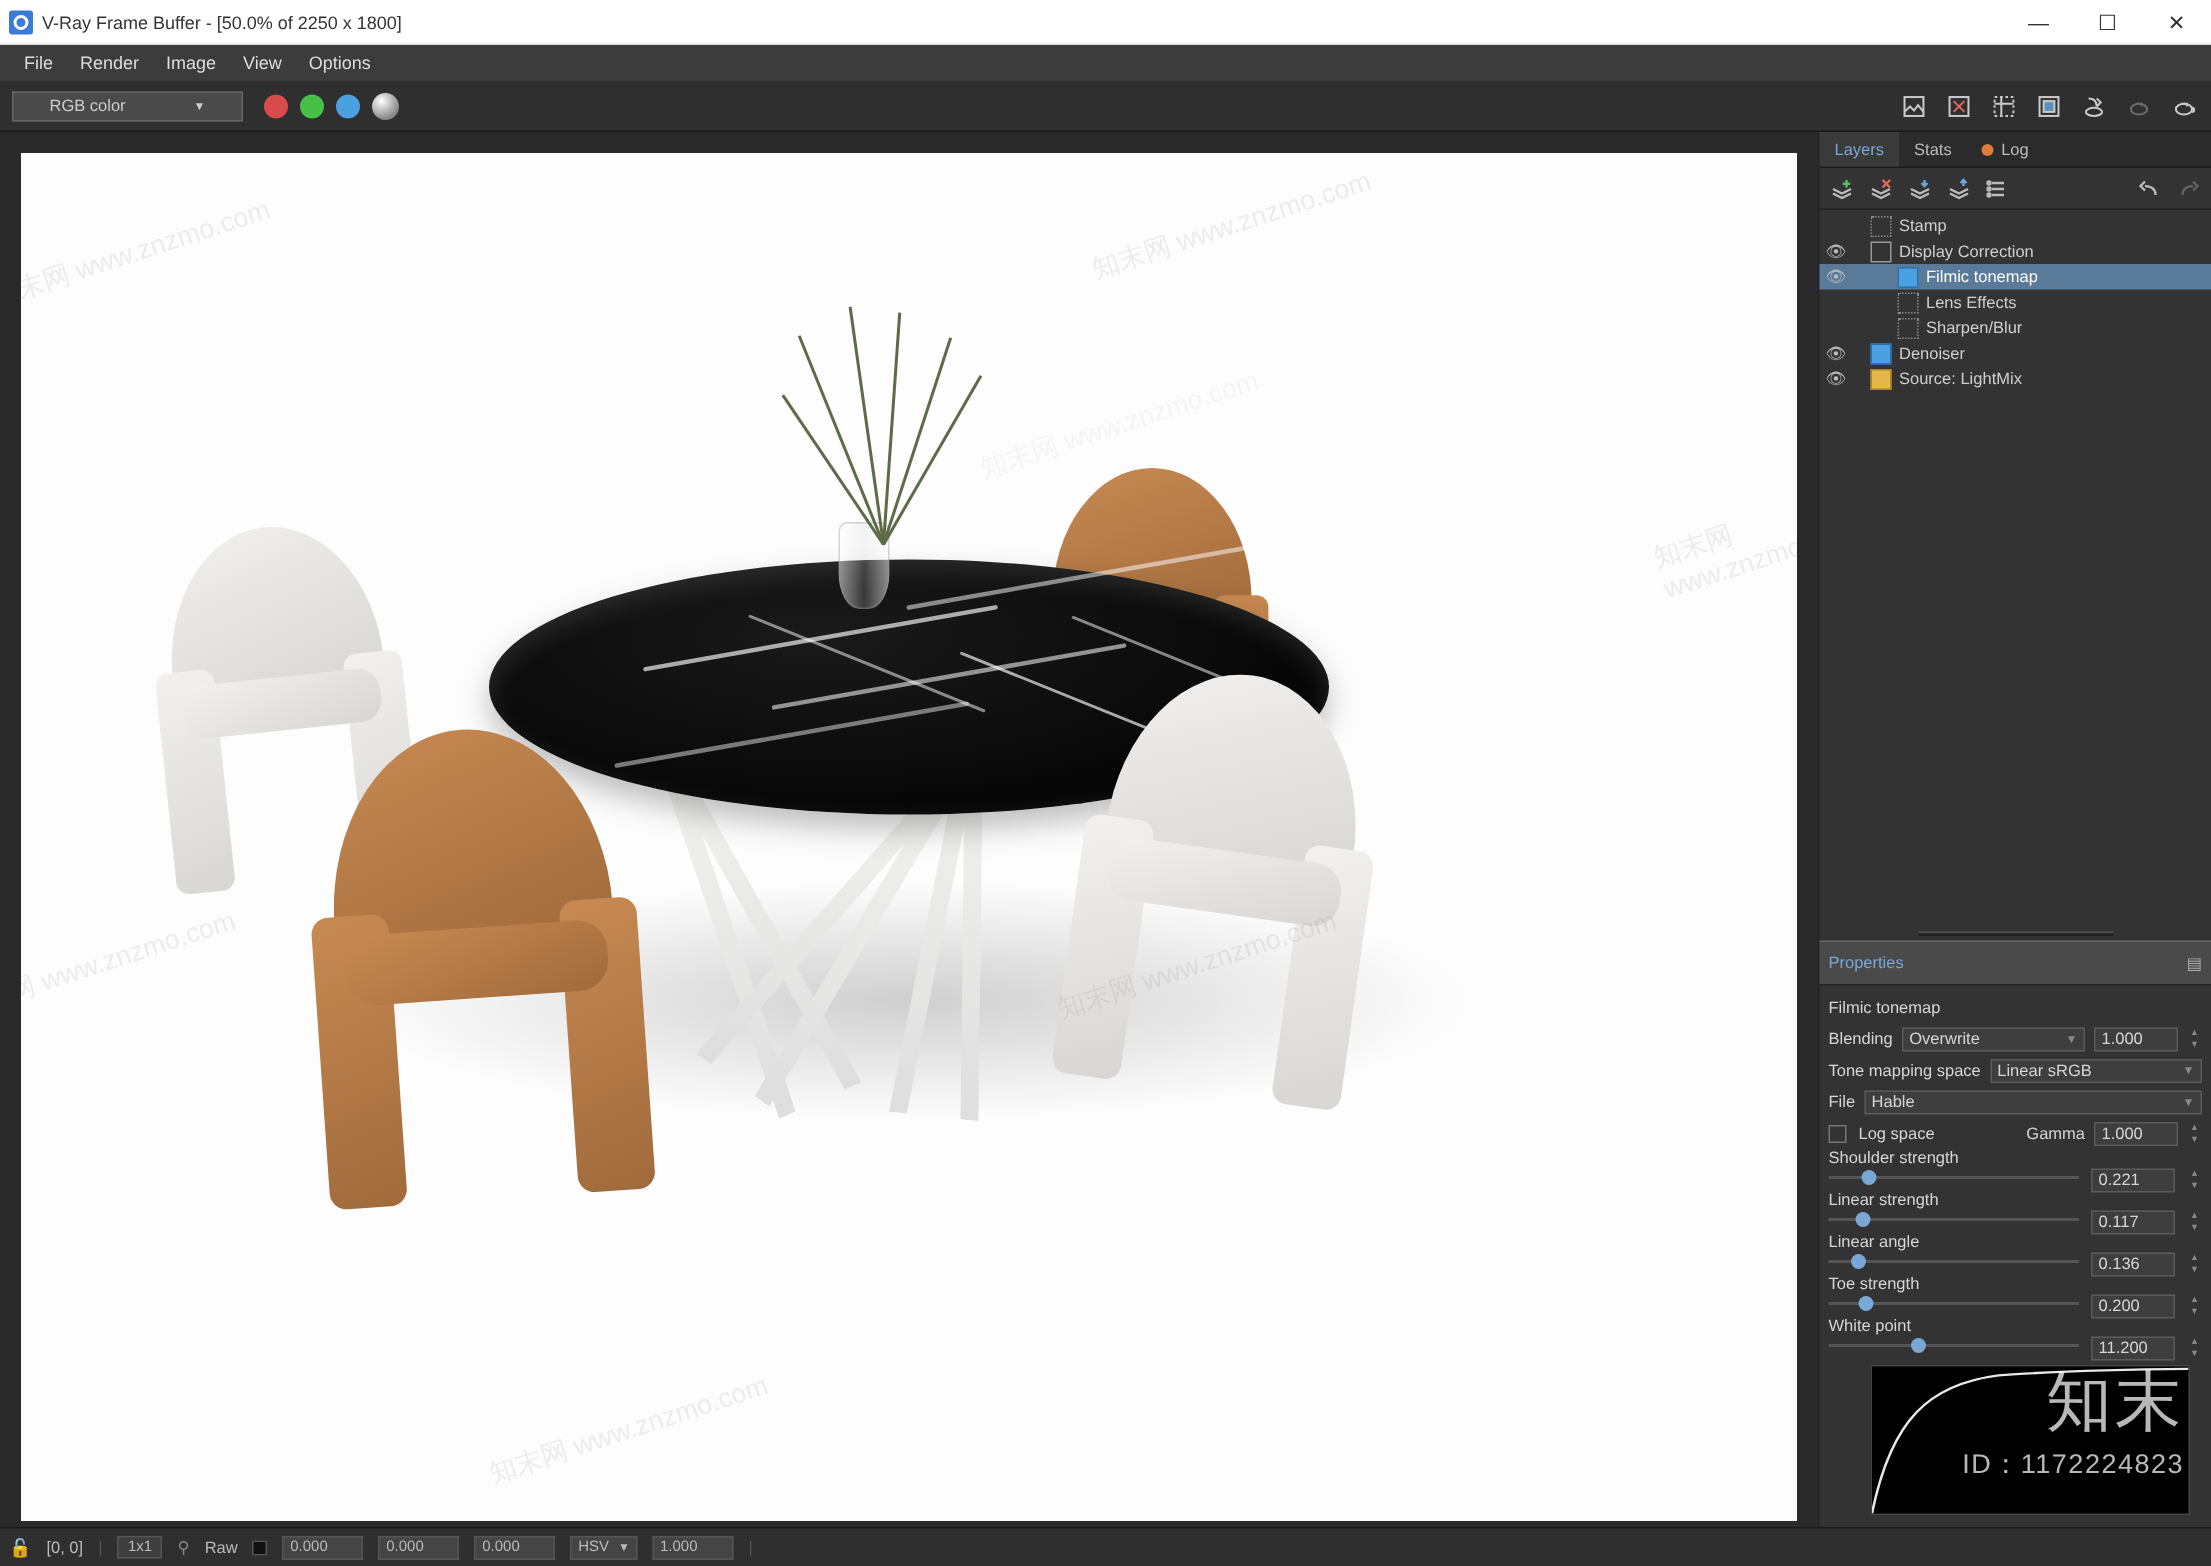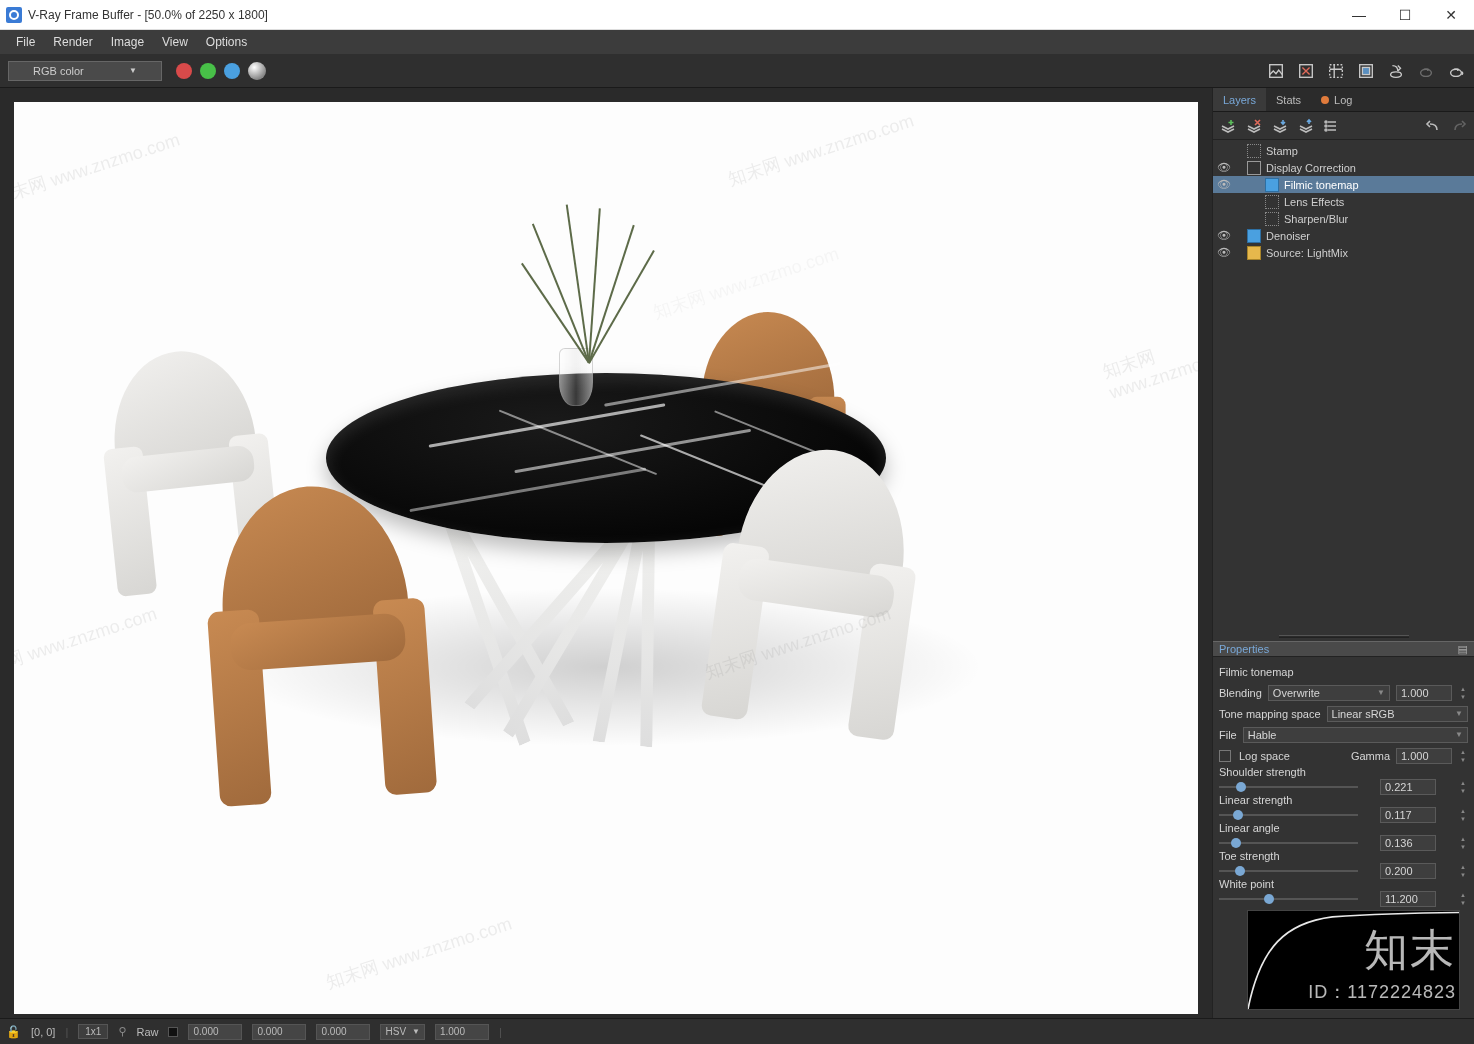--- a/index.html
+++ b/index.html
@@ -41,47 +41,47 @@
 .layer-row .eye{width:22px;text-align:center;font-size:11px;color:#bbb}
 .layer-row .ind{display:inline-block}
 .layer-row .ic{width:14px;height:14px;margin-right:5px;display:inline-flex;align-items:center;justify-content:center}
 .layer-row .ic.box{border:1px solid #999}
 .layer-row .ic.boxd{border:1px dotted #888}
 .layer-row .ic.fill{background:#4aa0e0;border:1px solid #2d6fa3}
 .layer-row .ic.src{background:#e6b84c;border:1px solid #a8842a}
 .props{margin-top:auto}
 .grip{height:10px;display:flex;align-items:center;justify-content:center}
 .grip .gline{width:130px;height:3px;background:#2a2a2a;border-top:1px solid #555;border-bottom:1px solid #222}
-.props-hdr{height:16px;background:#4a4a4a;border-top:1px solid #666;border-bottom:1px solid #222;color:#79a8d8;font-size:11px;padding:0 6px;display:flex;align-items:center;justify-content:space-between}
+.props-hdr{height:30px;background:#4a4a4a;border-top:1px solid #666;border-bottom:1px solid #222;color:#79a8d8;font-size:11px;padding:0 6px;display:flex;align-items:center;justify-content:space-between}
 .props-body{padding:4px 6px;font-size:11px;color:#d6d6d6}
 .prow{display:flex;align-items:center;height:21px;gap:6px}
 .plabel{white-space:nowrap}
 .psel{flex:1;height:16px;background:#3e3e3e;border:1px solid #5a5a5a;color:#d6d6d6;font-size:11px;padding:0 4px;display:flex;align-items:center;justify-content:space-between}
 .psel .ar{font-size:8px;color:#888}
 .pnum{width:56px;height:16px;background:#3e3e3e;border:1px solid #5a5a5a;color:#d6d6d6;font-size:11px;padding:0 4px;display:flex;align-items:center}
 .spin{width:10px;height:16px;display:flex;flex-direction:column}
 .spin div{flex:1;font-size:6px;color:#888;display:flex;align-items:center;justify-content:center}
 .chk{width:12px;height:12px;border:1px solid #777;background:#333;margin-right:2px}
 .slider-row{height:28px}
 .slider-row .lab{font-size:11px;color:#d6d6d6;margin-bottom:1px}
-.slider-wrap{display:flex;align-items:center;gap:22px}
+.slider-wrap{display:flex;gap:8px}
 .slider{flex:1;height:12px;position:relative}
 .slider .track{position:absolute;top:5px;left:0;right:0;height:2px;background:#555}
 .slider .hdl{position:absolute;top:1px;width:10px;height:10px;border-radius:50%;background:#7aa8d4;transform:translateX(-50%)}
 .curve{margin:4px 8px 4px 28px;height:100px;background:#000;border:1px solid #444;position:relative}
 .curve svg{width:100%;height:100%}
 .statusbar{height:26px;background:#2f2f2f;display:flex;align-items:center;color:#bbb;font-size:11px;padding:0 6px;gap:10px;border-top:1px solid #1a1a1a}
 .statusbar .lock{font-size:12px}
 .statusbar .box{background:#3e3e3e;border:1px solid #555;padding:1px 6px;font-size:10px}
 .statusbar .numbox{background:#454545;border:1px solid #555;width:54px;height:16px;font-size:10px;padding:0 4px;display:flex;align-items:center}
 .statusbar .sel2{background:#454545;border:1px solid #555;height:16px;font-size:10px;padding:0 4px;display:flex;align-items:center;gap:6px}
 .statusbar .prog{flex:1;height:16px;max-width:640px;border:1px solid #555;background:#3a3a3a;position:relative}
 .statusbar .prog .fill{position:absolute;inset:1px;background:#4a7dab}
 .statusbar .prog .txt{position:absolute;inset:0;display:flex;align-items:center;justify-content:center;font-size:10px;color:#222}
-.brand{position:absolute;right:18px;bottom:40px;text-align:right;color:rgba(255,255,255,.72);pointer-events:none}
+.brand{position:absolute;right:18px;bottom:56px;text-align:right;color:rgba(255,255,255,.72);pointer-events:none}
 .brand .cn{font-size:44px;font-weight:500;letter-spacing:2px}
 .brand .id{font-size:18px;letter-spacing:1px}
 
 .scene{position:absolute;inset:0}
 .floor-sh{position:absolute;left:50%;top:62%;width:760px;height:160px;transform:translate(-50%,-50%);background:radial-gradient(ellipse,rgba(0,0,0,.18),rgba(0,0,0,0) 70%)}
 .table-top{position:absolute;left:50%;top:39%;width:560px;height:170px;transform:translate(-50%,-50%);border-radius:50%;
 background:radial-gradient(ellipse at 40% 30%,#1a1a1a,#060606 70%);box-shadow:inset 0 6px 18px rgba(255,255,255,.12),0 10px 20px rgba(0,0,0,.25)}
 .table-top:before,.table-top:after{content:"";position:absolute;background:rgba(255,255,255,.65);border-radius:2px}
 .table-top:before{left:18%;top:30%;width:240px;height:3px;transform:rotate(-10deg);box-shadow:80px 40px 0 rgba(255,255,255,.55),180px -10px 0 rgba(255,255,255,.5),-30px 60px 0 rgba(255,255,255,.45)}
 .table-top:after{left:55%;top:55%;width:170px;height:2px;transform:rotate(22deg);box-shadow:-140px 30px 0 rgba(255,255,255,.5),60px -50px 0 rgba(255,255,255,.5)}

